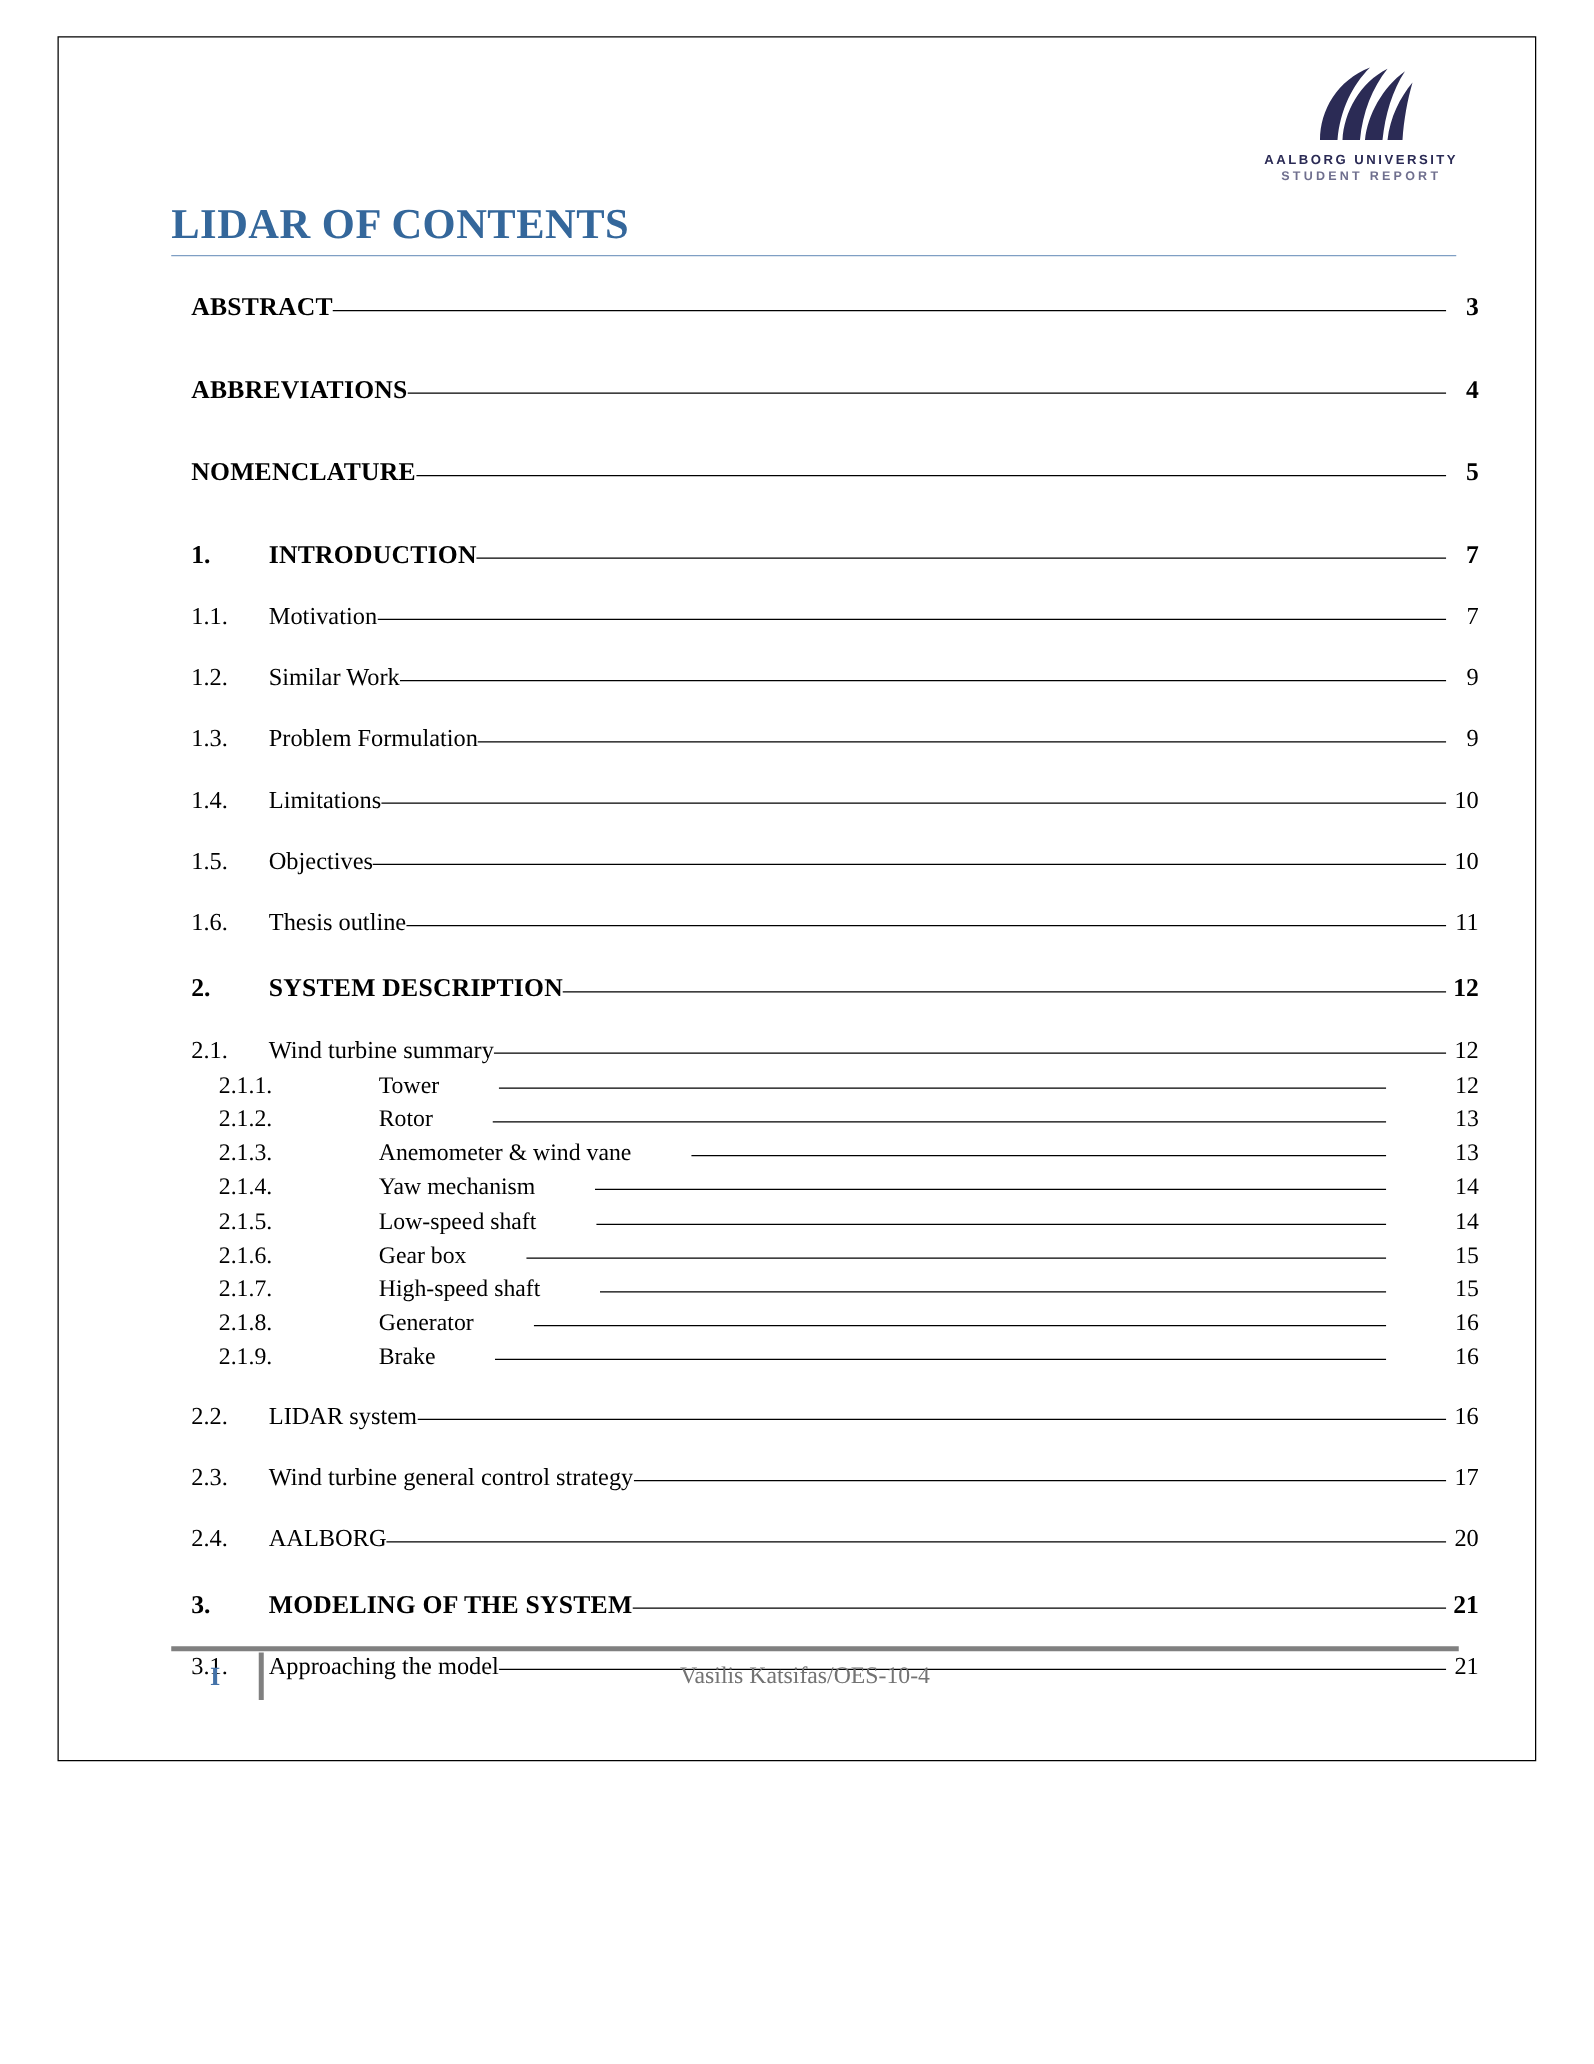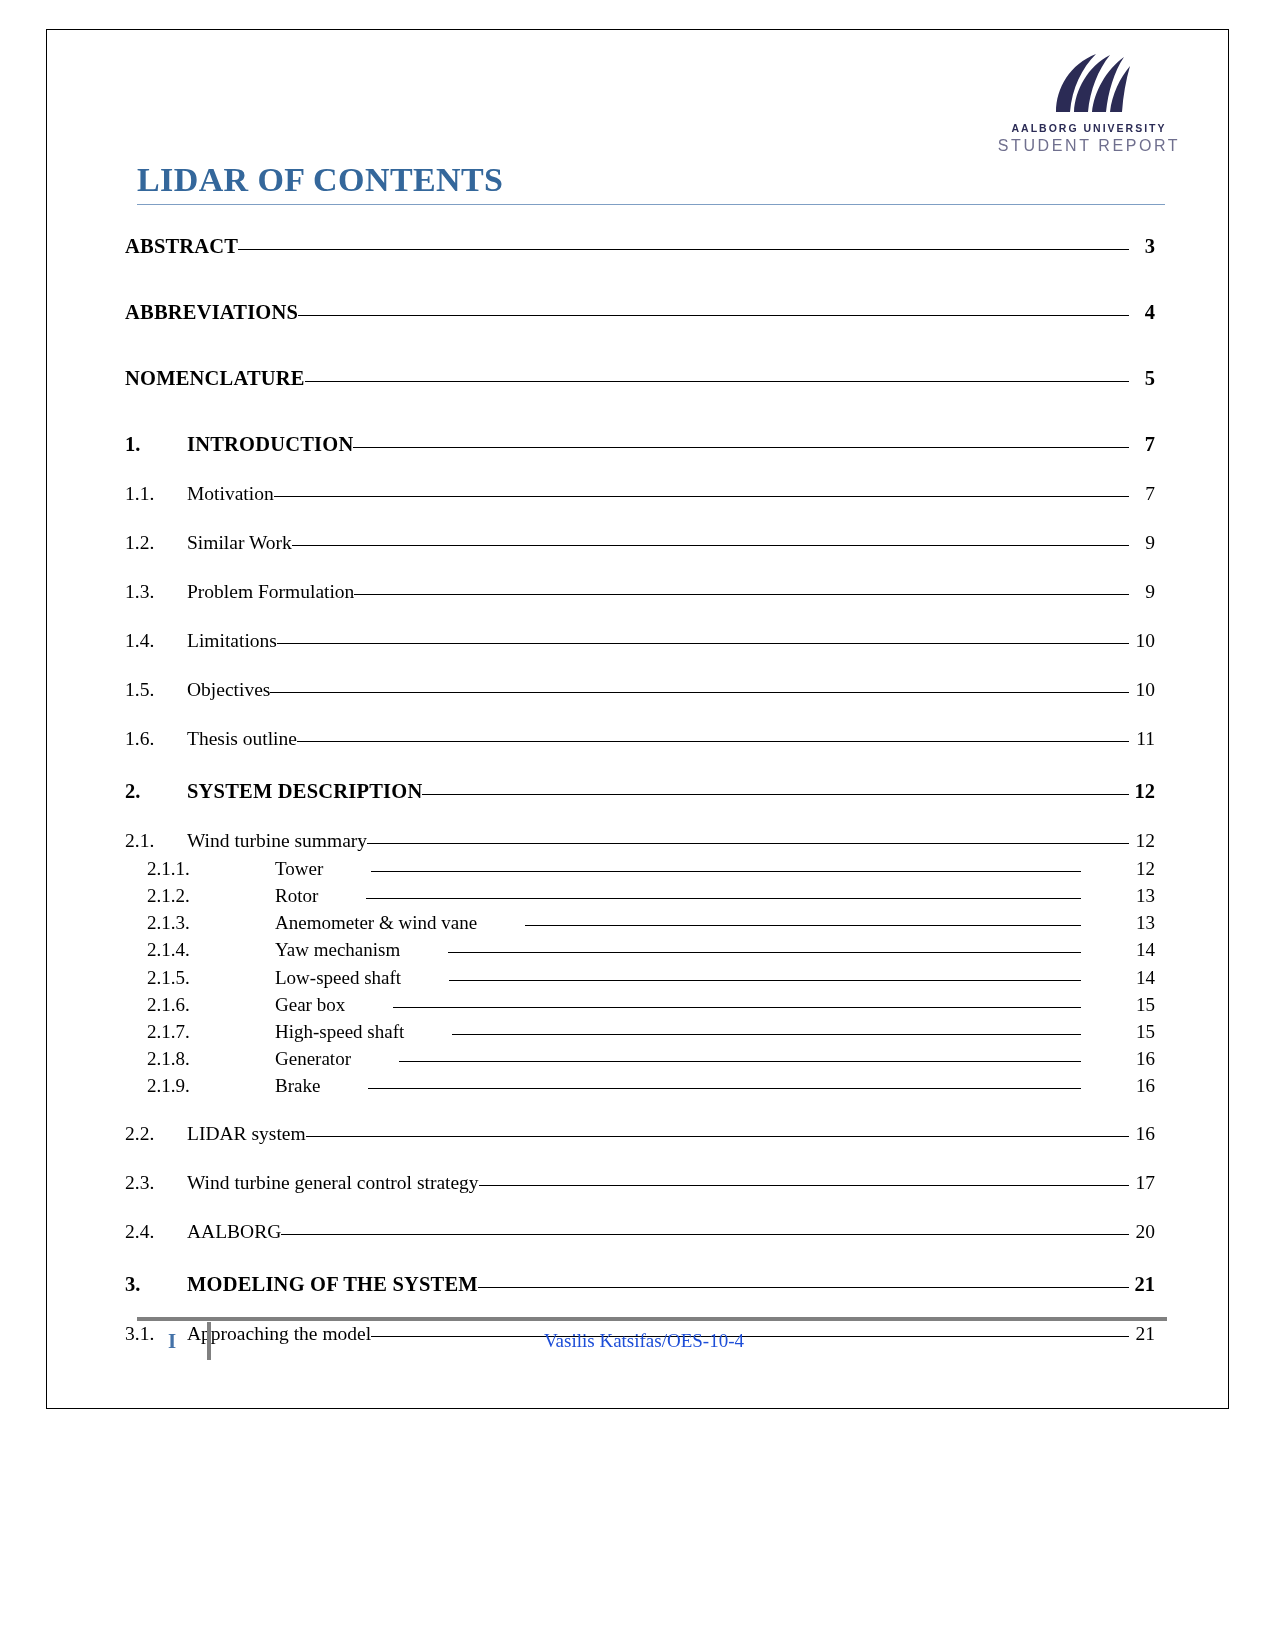--- a/index.html
+++ b/index.html
@@ -53,22 +53,22 @@
     font-family: "Liberation Sans", "DejaVu Sans", sans-serif;
     font-size: 10.5px;
     font-weight: 700;
     letter-spacing: 2.0px;
     color: #2b2b55;
     line-height: 1.25;
     white-space: nowrap;
   }
   .logo-line2 {
     font-family: "Liberation Sans", "DejaVu Sans", sans-serif;
-    font-size: 16px;
-    font-weight: 400;
+    font-size: 10px;
+    font-weight: 700;
     letter-spacing: 2.6px;
     color: #6f6f8e;
     line-height: 1.35;
     white-space: nowrap;
   }
 
   
   .toc-title-wrap {
     position: absolute;
     left: 90px;
@@ -85,21 +85,21 @@
     padding-bottom: 6px;
   }
   .toc-title-rule {
     border-bottom: 1.3px solid #7f9fc4;
     width: 100%;
   }
 
   
   .toc-list {
     position: absolute;
-    left: 78px;
+    left: 106px;
     top: 205px;
     width: 1030px;
   }
 
   .toc-row {
     display: flex;
     align-items: baseline;
     width: 100%;
     white-space: nowrap;
   }
@@ -205,21 +205,21 @@
   }
   .footer-divider {
     width: 4px;
     height: 38px;
     background: #808080;
   }
   .footer-author {
     flex: 1;
     text-align: center;
     font-size: 19px;
-    color: #1d4ed8;
+    color: #737373;
     padding-right: 90px;
   }
 </style>
 </head>
 <body>
 
 <div class="page-frame">
   <div class="page-inner">
 
     <div class="logo-block">

